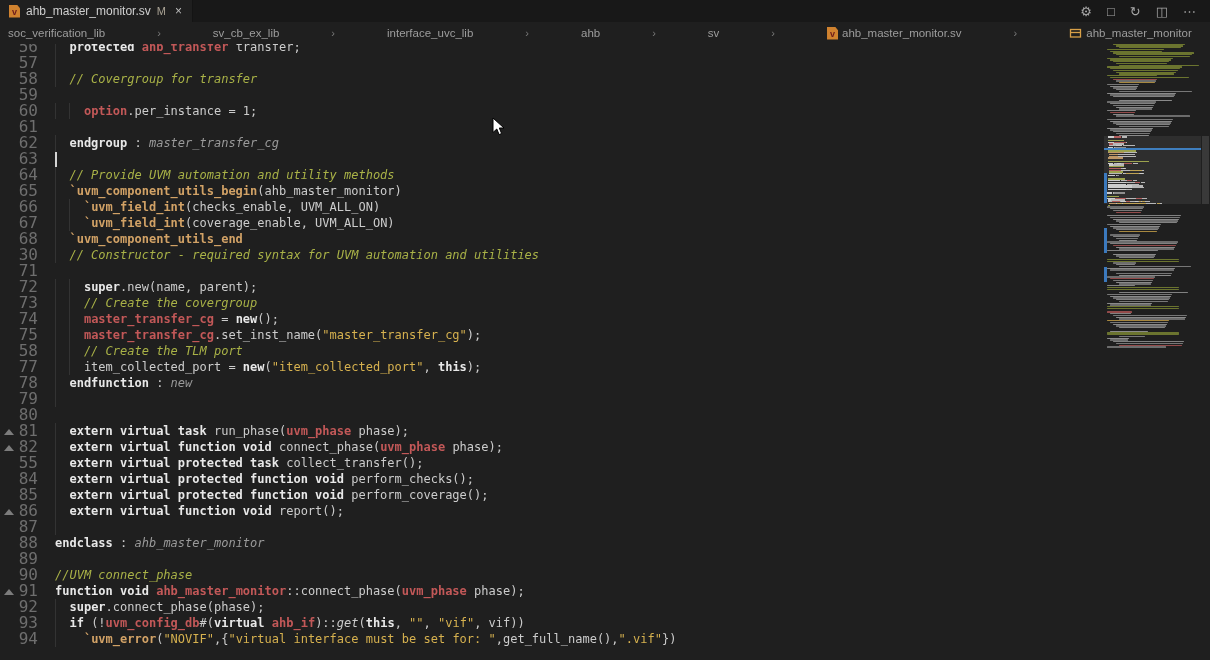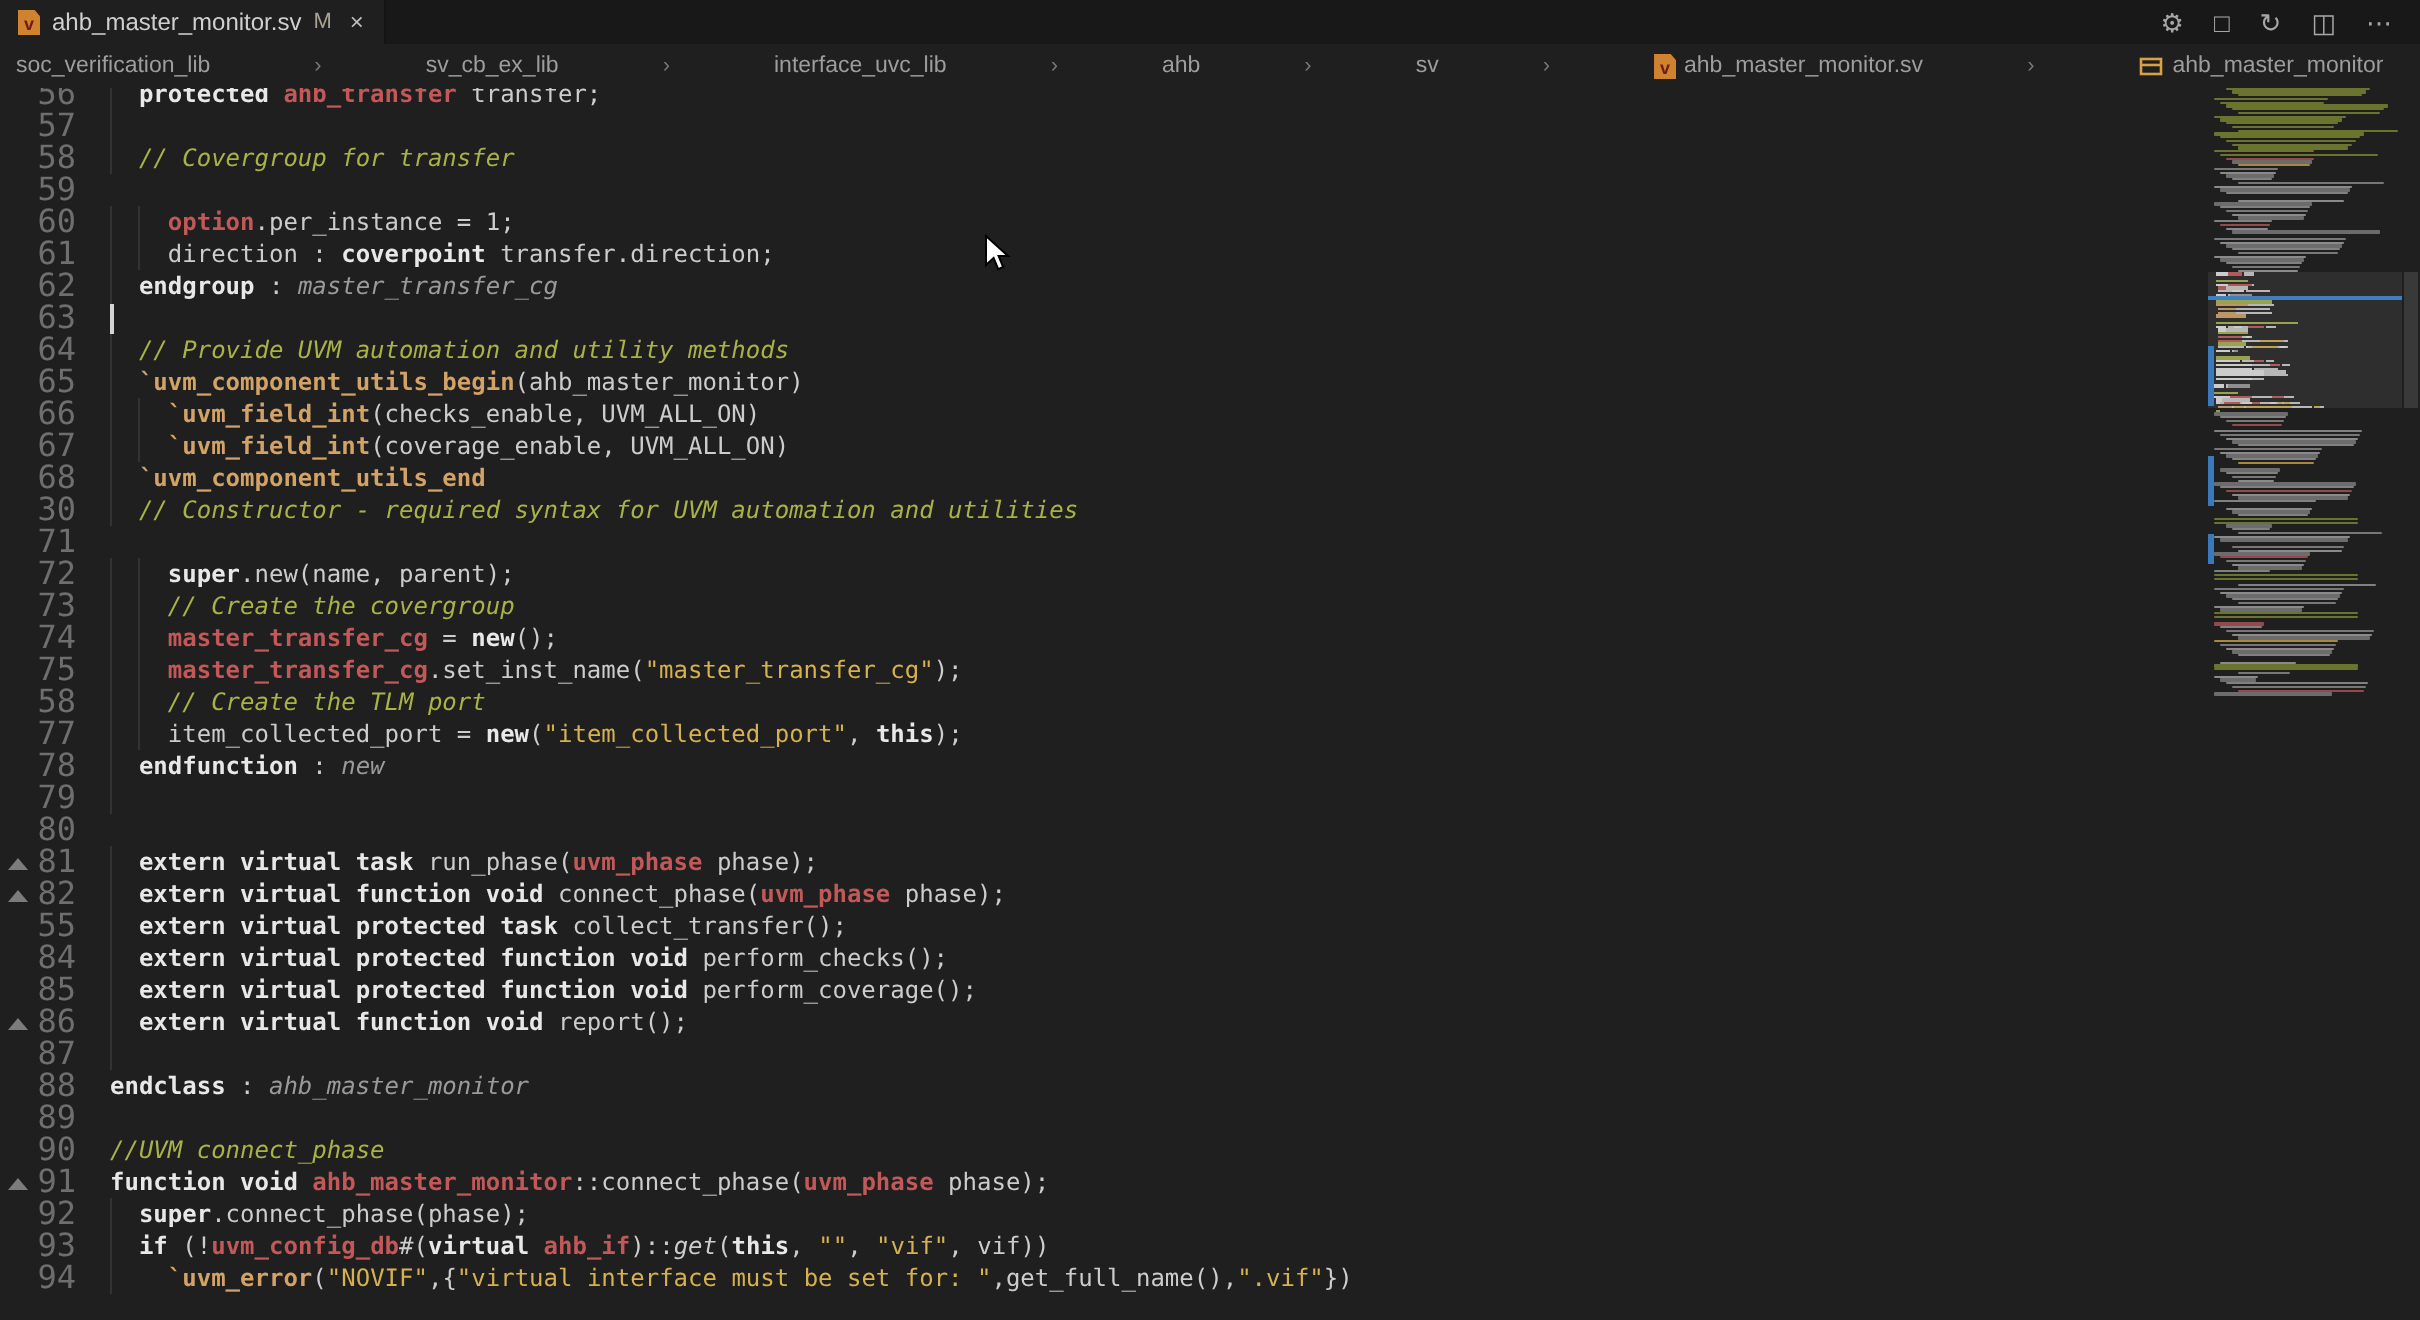--- a/index.html
+++ b/index.html
@@ -113,21 +113,21 @@
       </span>
     </div>
 
   <div class="editor">
     <div class="code-lines">
         <div class="code-line"><span class="ln">56</span><span class="lt"><span class="indent-guide" style="left: 0px;"></span><span class="tk-k">  protected </span><span class="tk-r">ahb_transfer</span><span class="tk-p"> transfer;</span></span></div>
         <div class="code-line"><span class="ln">57</span><span class="lt"><span class="indent-guide" style="left: 0px;"></span></span></div>
         <div class="code-line"><span class="ln">58</span><span class="lt"><span class="indent-guide" style="left: 0px;"></span><span class="tk-c">  // Covergroup for transfer</span></span></div>
         <div class="code-line"><span class="ln">59</span></div>
         <div class="code-line"><span class="ln">60</span><span class="lt"><span class="indent-guide" style="left: 0px;"></span><span class="indent-guide" style="left: 14.4492px;"></span><span class="tk-p">    </span><span class="tk-r">option</span><span class="tk-p">.per_instance = 1;</span></span></div>
-        <div class="code-line"><span class="ln">61</span><span class="lt"><span class="indent-guide" style="left: 0px;"></span><span class="indent-guide" style="left: 14.4492px;"></span><span class="tk-p">    direction : </span><span class="tk-k">coverpoint</span><span class="tk-p"> transfer.direction;</span></span></div>
+        <div class="code-line"><span class="ln">61</span></div>
         <div class="code-line"><span class="ln">62</span><span class="lt"><span class="indent-guide" style="left: 0px;"></span><span class="tk-k">  endgroup</span><span class="tk-p"> : </span><span class="tk-l">master_transfer_cg</span></span></div>
         <div class="code-line"><span class="ln">63</span><span class="lt"><span class="indent-guide" style="left: 0px;"></span><span class="caret" style="left: 0px;"></span></span></div>
         <div class="code-line"><span class="ln">64</span><span class="lt"><span class="indent-guide" style="left: 0px;"></span><span class="tk-c">  // Provide UVM automation and utility methods</span></span></div>
         <div class="code-line"><span class="ln">65</span><span class="lt"><span class="indent-guide" style="left: 0px;"></span><span class="tk-p">  </span><span class="tk-m">`uvm_component_utils_begin</span><span class="tk-p">(ahb_master_monitor)</span></span></div>
         <div class="code-line"><span class="ln">66</span><span class="lt"><span class="indent-guide" style="left: 0px;"></span><span class="indent-guide" style="left: 14.4492px;"></span><span class="tk-p">    </span><span class="tk-m">`uvm_field_int</span><span class="tk-p">(checks_enable, UVM_ALL_ON)</span></span></div>
         <div class="code-line"><span class="ln">67</span><span class="lt"><span class="indent-guide" style="left: 0px;"></span><span class="indent-guide" style="left: 14.4492px;"></span><span class="tk-p">    </span><span class="tk-m">`uvm_field_int</span><span class="tk-p">(coverage_enable, UVM_ALL_ON)</span></span></div>
         <div class="code-line"><span class="ln">68</span><span class="lt"><span class="indent-guide" style="left: 0px;"></span><span class="tk-p">  </span><span class="tk-m">`uvm_component_utils_end</span></span></div>
         <div class="code-line"><span class="ln">30</span><span class="lt"><span class="indent-guide" style="left: 0px;"></span><span class="tk-c">  // Constructor - required syntax for UVM automation and utilities</span></span></div>
         <div class="code-line"><span class="ln">71</span></div>
         <div class="code-line"><span class="ln">72</span><span class="lt"><span class="indent-guide" style="left: 0px;"></span><span class="indent-guide" style="left: 14.4492px;"></span><span class="tk-p">    </span><span class="tk-k">super</span><span class="tk-p">.new(name, parent);</span></span></div>

